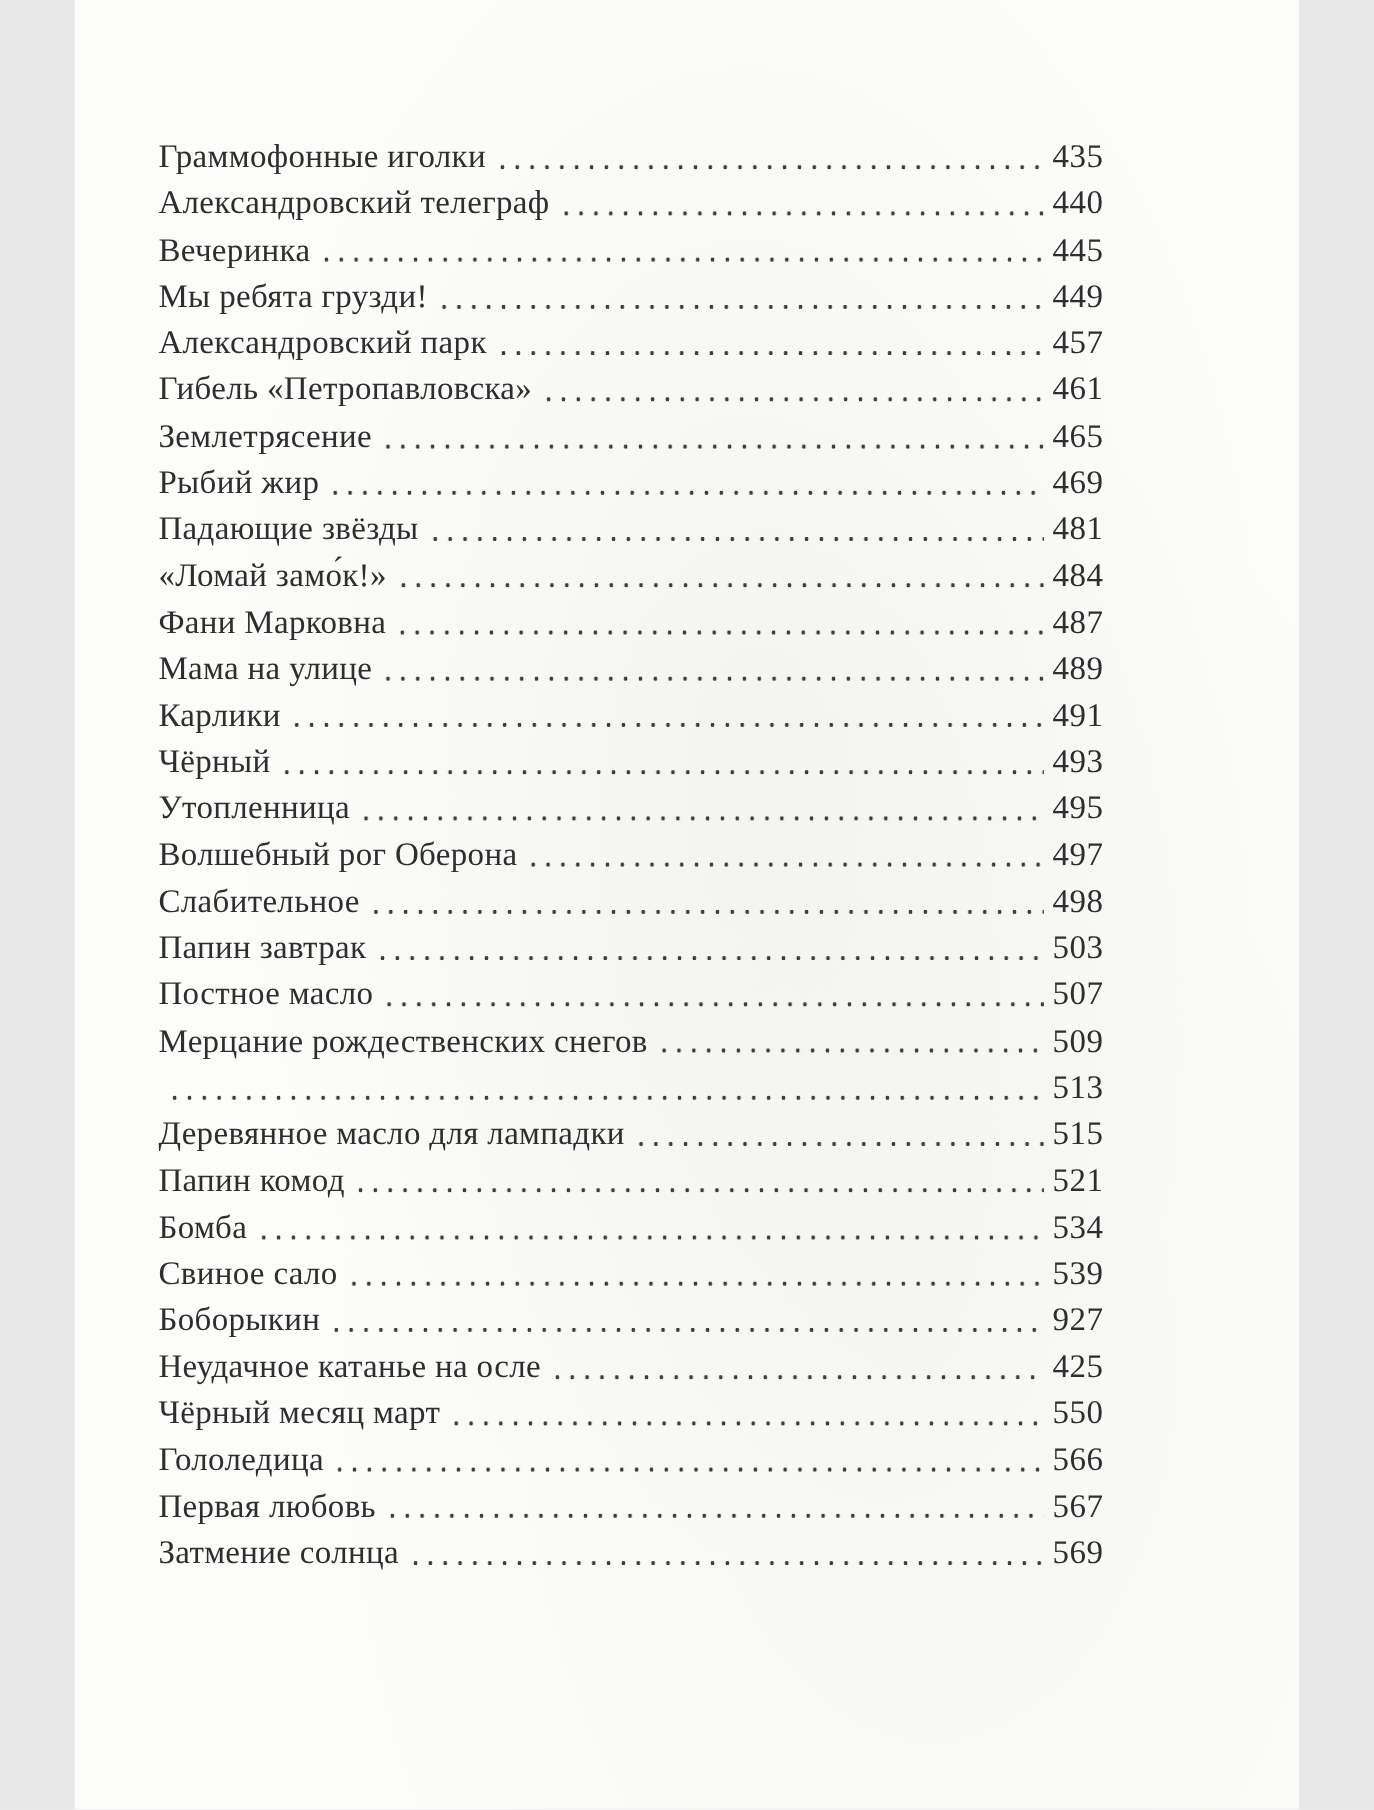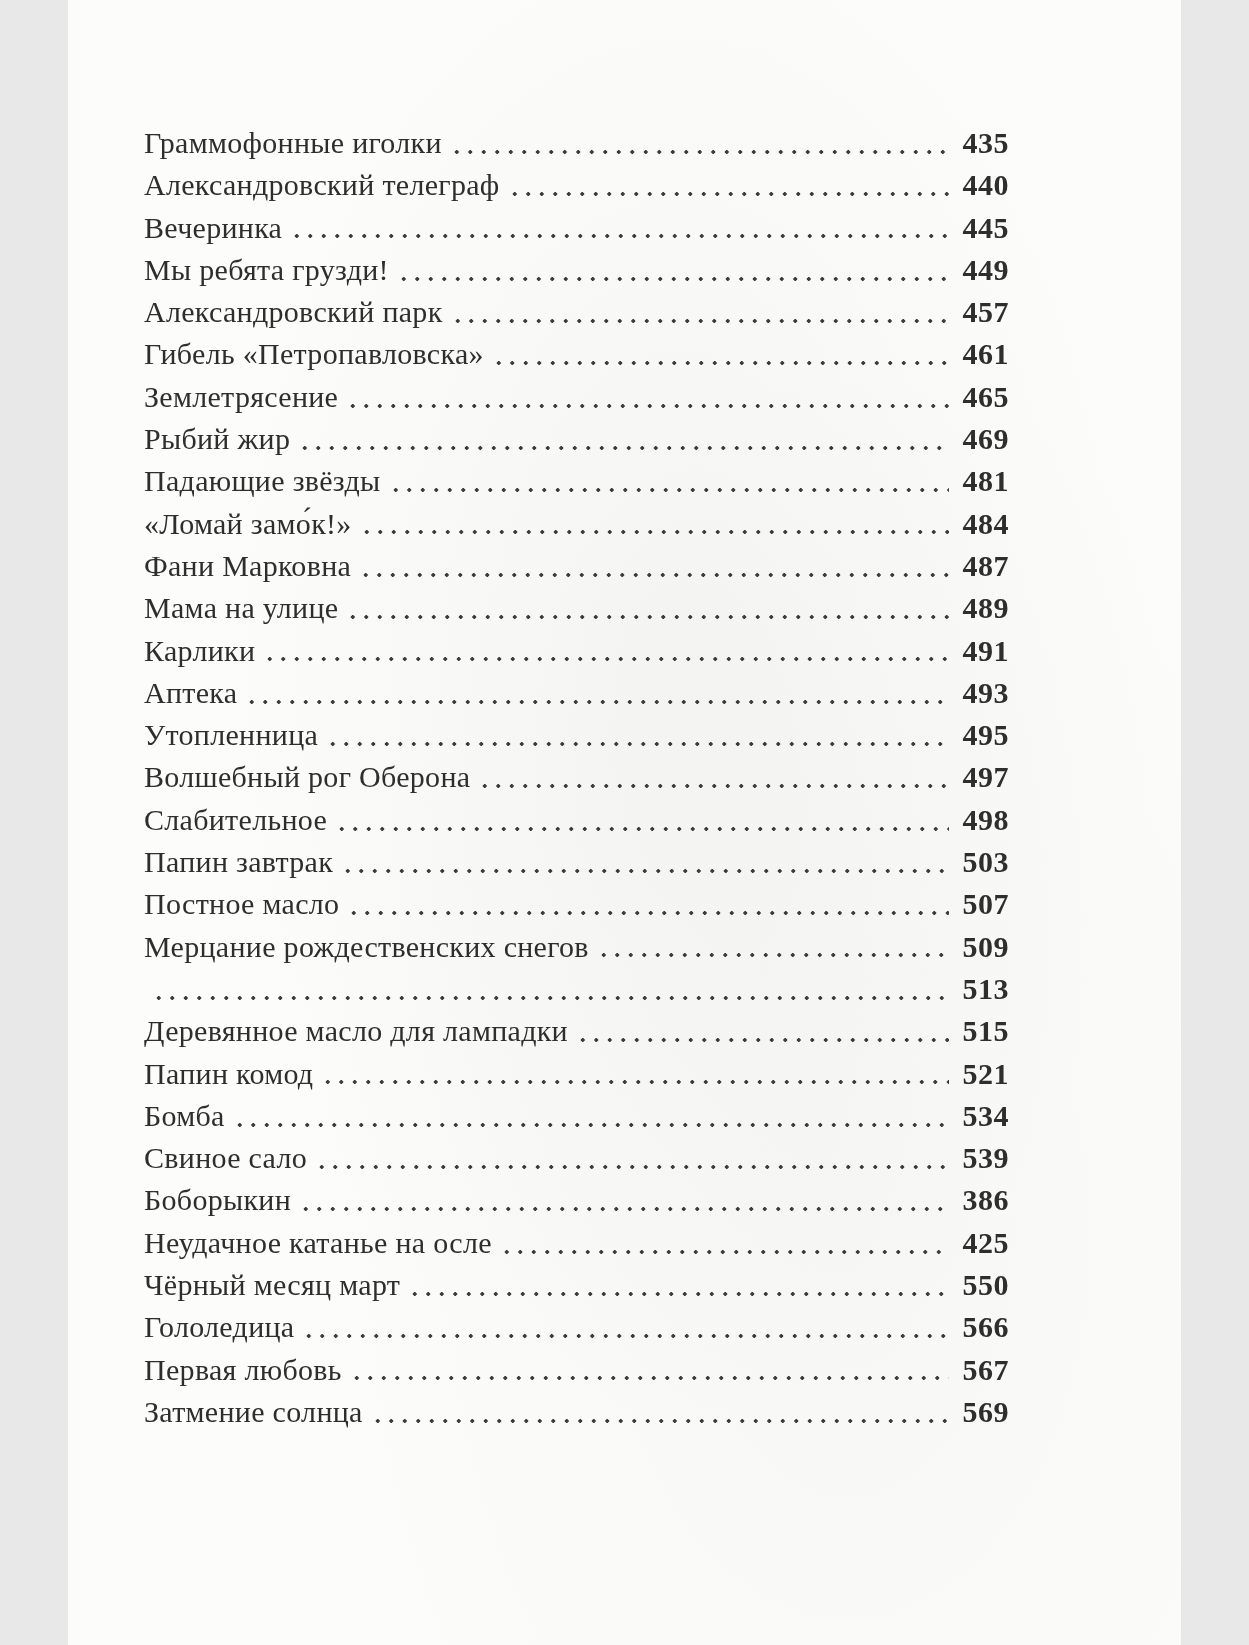--- a/index.html
+++ b/index.html
@@ -47,24 +47,23 @@
     flex: 1;
     align-self: stretch;
     margin: 0 2px 0 8px;
     background-image: radial-gradient(circle, #3c3c3c 1.7px, rgba(0,0,0,0) 1.9px);
     background-size: 13.5px 13.5px;
     background-repeat: repeat-x;
     background-position: left calc(100% - 6px);
   }
   .toc-page {
     white-space: nowrap;
-    text-align: right;
+    text-align: center;
     min-width: 58px;
     letter-spacing: 0.5px;
-    font-weight: bold;
   }
 </style>
 </head>
 <body>
 
 <div class="page">
   <div class="toc">
 
       <div class="toc-row">
         <span class="toc-title">Граммофонные иголки</span>
@@ -138,21 +137,21 @@
         <span class="toc-page">489</span>
       </div>
 
       <div class="toc-row">
         <span class="toc-title">Карлики</span>
         <span class="toc-leader"></span>
         <span class="toc-page">491</span>
       </div>
 
       <div class="toc-row">
-        <span class="toc-title">Аптека</span>
+        <span class="toc-title">Чёрный</span>
         <span class="toc-leader"></span>
         <span class="toc-page">493</span>
       </div>
 
       <div class="toc-row">
         <span class="toc-title">Утопленница</span>
         <span class="toc-leader"></span>
         <span class="toc-page">495</span>
       </div>
 
@@ -212,21 +211,21 @@
 
       <div class="toc-row">
         <span class="toc-title">Свиное сало</span>
         <span class="toc-leader"></span>
         <span class="toc-page">539</span>
       </div>
 
       <div class="toc-row">
         <span class="toc-title">Боборыкин</span>
         <span class="toc-leader"></span>
-        <span class="toc-page">386</span>
+        <span class="toc-page">927</span>
       </div>
 
       <div class="toc-row">
         <span class="toc-title">Неудачное катанье на осле</span>
         <span class="toc-leader"></span>
         <span class="toc-page">425</span>
       </div>
 
       <div class="toc-row">
         <span class="toc-title">Чёрный месяц март</span>

